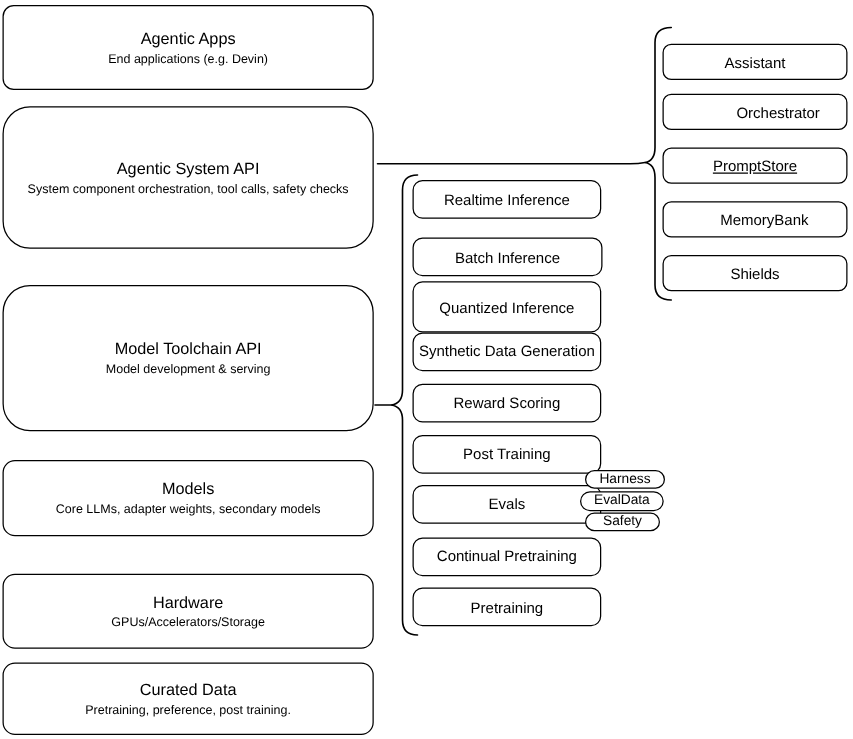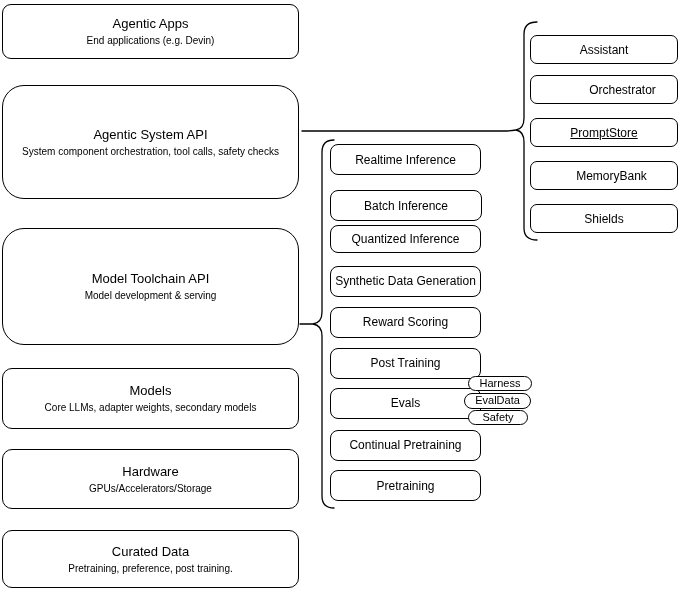--- a/index.html
+++ b/index.html
@@ -76,53 +76,53 @@
       <path d="M302 131 L504 131 C510 131 513 130.6 516 130"></path>
 
       <path d="M537 22 C528 22 524 26 524 34 L524 118 C524 125 522 129 516 130 C522 131 524 135 524 142 L524 228 C524 236 528 240 537 240"></path>
 
       <path d="M300 324 L313 324"></path>
 
       <path d="M334 140 C326 140 322 144 322 152 L322 312 C322 318 320 323 313 324 C320 325 322 330 322 336 L322 496 C322 504 326 508 334 508"></path>
     </g>
   </svg>
 
-  <div class="box" style="left:2px; top:4px; width:297px; height:55px; border-radius:9px;">
+  <div class="box" style="left:2px; top:4px; width:297px; height:68px; border-radius:9px;">
     <div class="title">Agentic Apps</div>
     <div class="subtitle">End applications (e.g. Devin)</div>
   </div>
 
   <div class="box" style="left:2px; top:85px; width:297px; height:114px; border-radius:22px;">
     <div class="title">Agentic System API</div>
     <div class="subtitle">System component orchestration, tool calls, safety checks</div>
   </div>
 
   <div class="box" style="left:2px; top:228px; width:297px; height:117px; border-radius:22px;">
     <div class="title">Model Toolchain API</div>
     <div class="subtitle">Model development &amp; serving</div>
   </div>
 
   <div class="box" style="left:2px; top:368px; width:297px; height:61px; border-radius:10px;">
     <div class="title">Models</div>
     <div class="subtitle">Core LLMs, adapter weights, secondary models</div>
   </div>
 
-  <div class="box" style="left:2px; top:449px; width:297px; height:60px; border-radius:10px;">
+  <div class="box" style="left:2px; top:459px; width:297px; height:60px; border-radius:10px;">
     <div class="title">Hardware</div>
     <div class="subtitle">GPUs/Accelerators/Storage</div>
   </div>
 
   <div class="box" style="left:2px; top:530px; width:297px; height:58px; border-radius:10px;">
     <div class="title">Curated Data</div>
     <div class="subtitle">Pretraining, preference, post training.</div>
   </div>
 
   <div class="box mid-box" style="left:330px; top:144px;   width:151px; height:31px; border-radius:8px;">Realtime Inference</div>
   <div class="box mid-box" style="left:330px; top:190px; width:152px; height:31px; border-radius:8px;">Batch Inference</div>
-  <div class="box mid-box" style="left:330px; top:225px;   width:151px; height:28px; border-radius:8px;">Quantized Inference</div>
+  <div class="box mid-box" style="left:330px; top:225px;   width:151px; height:41px; border-radius:8px;">Quantized Inference</div>
   <div class="box mid-box" style="left:330px; top:265.5px; width:151px; height:31px; border-radius:8px;">Synthetic Data Generation</div>
   <div class="box mid-box" style="left:330px; top:306.5px; width:151px; height:31px; border-radius:8px;">Reward Scoring</div>
   <div class="box mid-box" style="left:330px; top:347.5px; width:151px; height:31px; border-radius:8px;">Post Training</div>
   <div class="box mid-box" style="left:330px; top:387.5px; width:151px; height:31px; border-radius:8px;">Evals</div>
   <div class="box mid-box" style="left:330px; top:429.5px; width:151px; height:31px; border-radius:8px;">Continual Pretraining</div>
   <div class="box mid-box" style="left:330px; top:470px;   width:151px; height:31px; border-radius:8px;">Pretraining</div>
 
   <div class="tag" style="left:468px; top:376px;   width:64px; height:15px;">Harness</div>
   <div class="tag" style="left:464px; top:392.5px; width:67px; height:16px;">EvalData</div>
   <div class="tag" style="left:468px; top:409.5px; width:60px; height:15px;">Safety</div>

